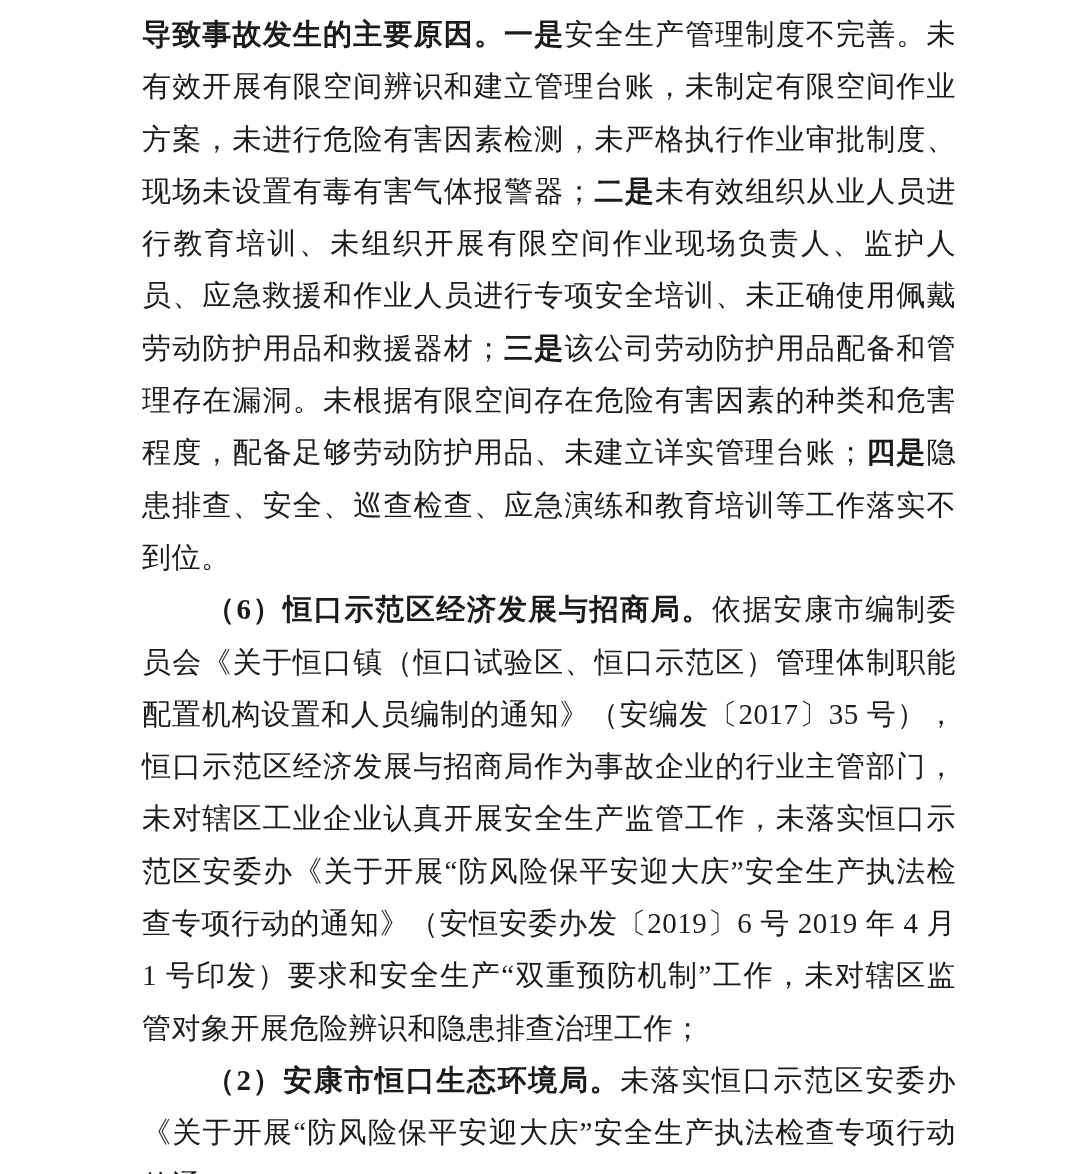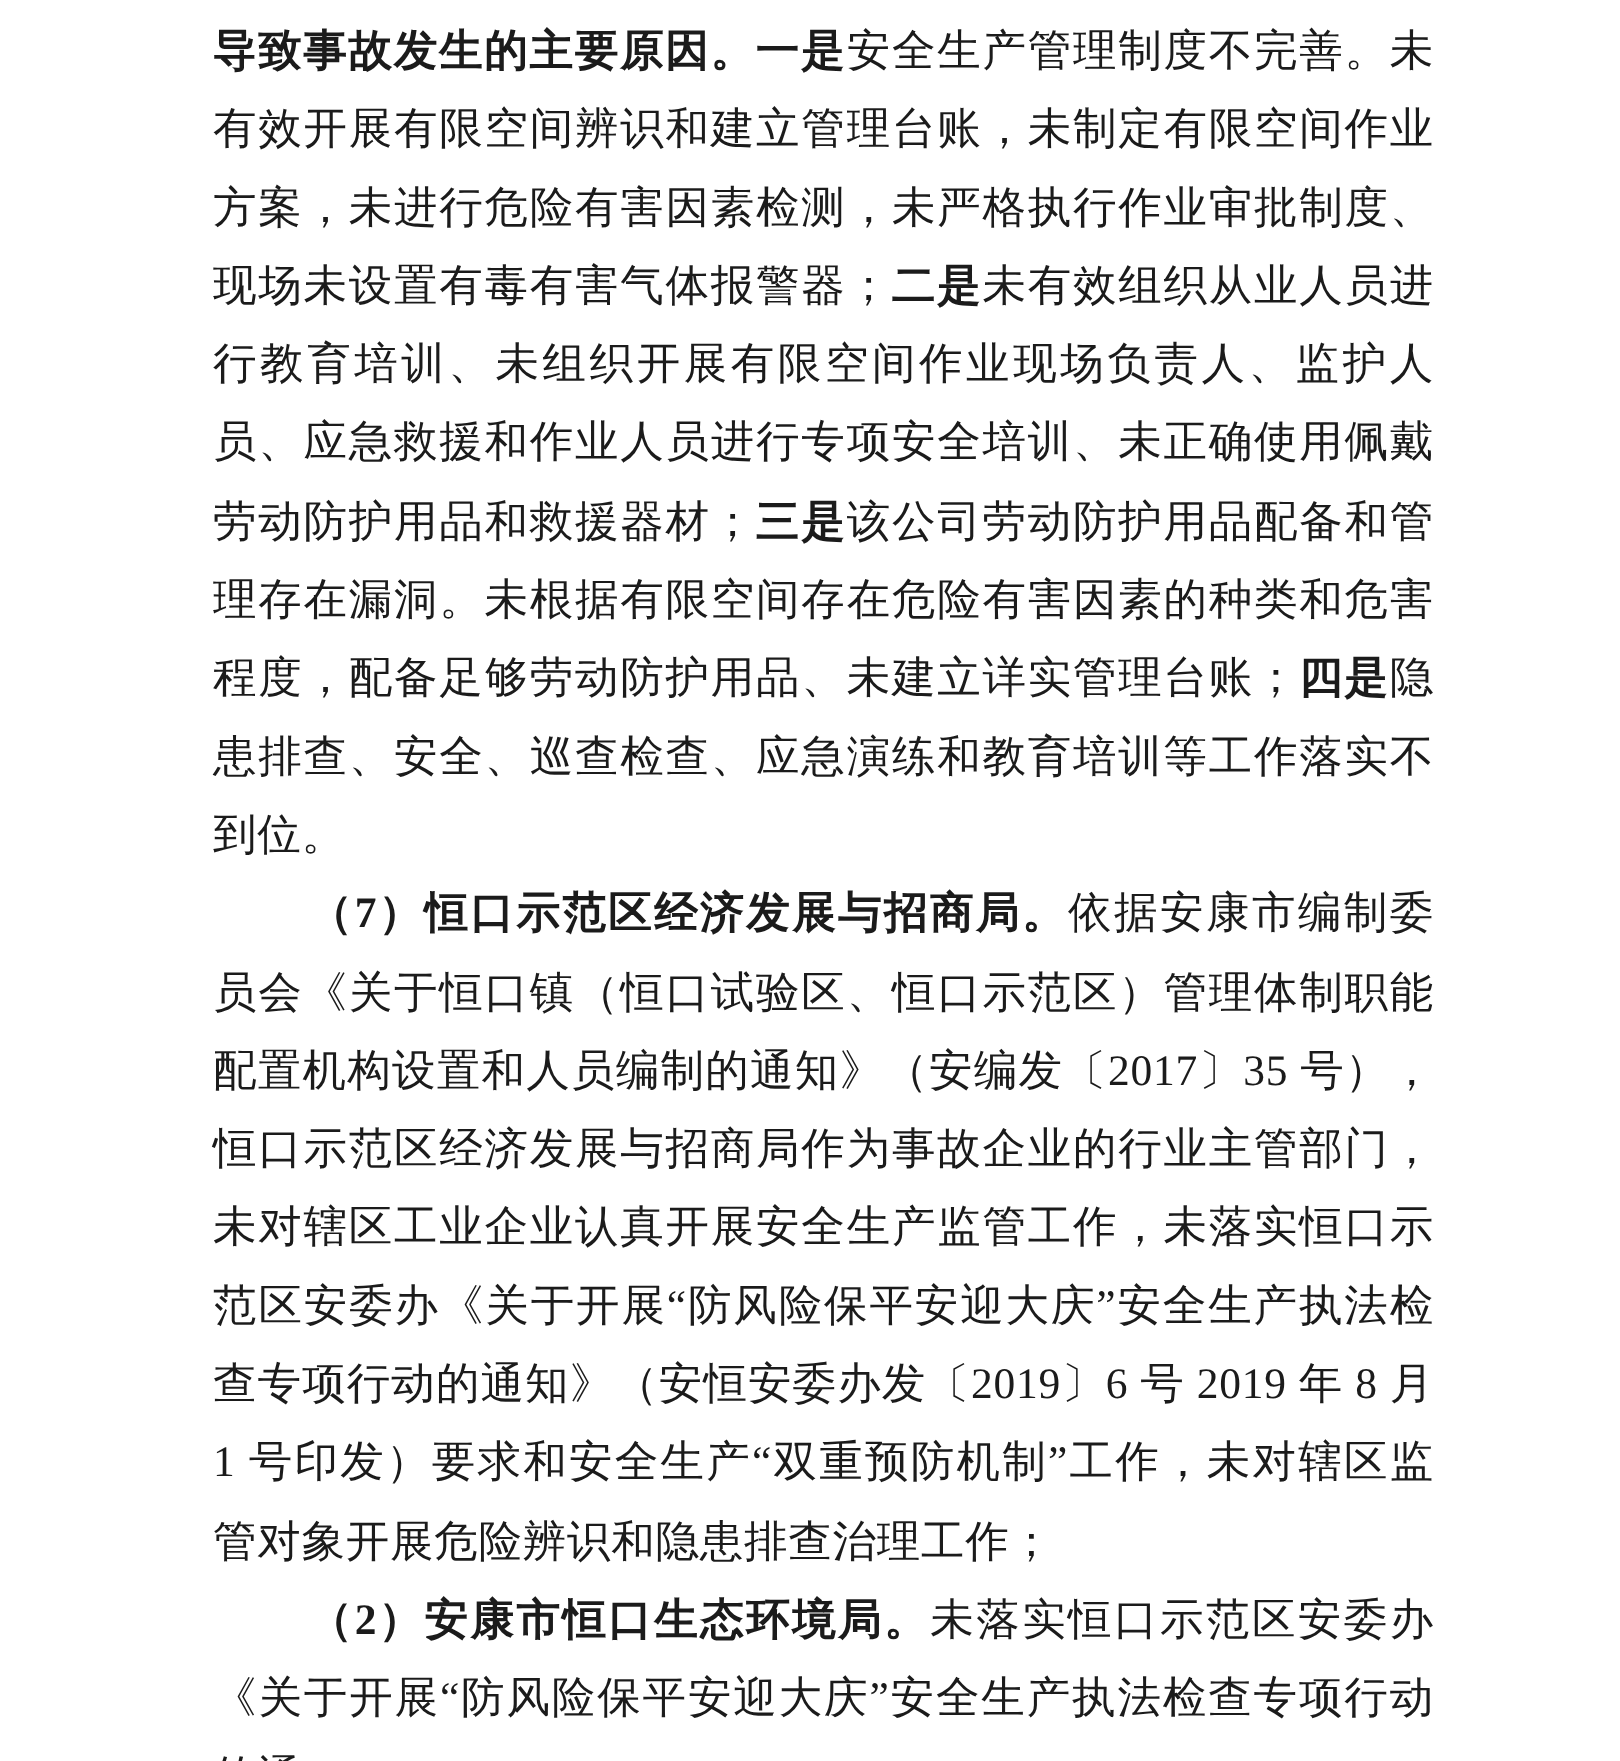--- a/index.html
+++ b/index.html
@@ -41,16 +41,16 @@
   .run.bold {
     font-weight: bold;
   }
 </style>
 </head>
 <body>
 
 <div class="page">
   <div class="doc-body" style="color: rgb(27, 27, 27);">
       <p class="para"><span class="run bold">导致事故发生的主要原因。一是</span><span class="run">安全生产管理制度不完善。未有效开展有限空间辨识和建立管理台账，未制定有限空间作业方案，未进行危险有害因素检测，未严格执行作业审批制度、现场未设置有毒有害气体报警器；</span><span class="run bold">二是</span><span class="run">未有效组织从业人员进行教育培训、未组织开展有限空间作业现场负责人、监护人员、应急救援和作业人员进行专项安全培训、未正确使用佩戴劳动防护用品和救援器材；</span><span class="run bold">三是</span><span class="run">该公司劳动防护用品配备和管理存在漏洞。未根据有限空间存在危险有害因素的种类和危害程度，配备足够劳动防护用品、未建立详实管理台账；</span><span class="run bold">四是</span><span class="run">隐患排查、安全、巡查检查、应急演练和教育培训等工作落实不到位。</span></p>
-      <p class="para indent"><span class="run bold">（7）恒口示范区经济发展与招商局。</span><span class="run">依据安康市编制委员会《关于恒口镇（恒口试验区、恒口示范区）管理体制职能配置机构设置和人员编制的通知》（安编发〔2017〕35 号），恒口示范区经济发展与招商局作为事故企业的行业主管部门，未对辖区工业企业认真开展安全生产监管工作，未落实恒口示范区安委办《关于开展“防风险保平安迎大庆”安全生产执法检查专项行动的通知》（安恒安委办发〔2019〕6 号 2019 年 8 月 1 号印发）要求和安全生产“双重预防机制”工作，未对辖区监管对象开展危险辨识和隐患排查治理工作；</span></p>
+      <p class="para indent"><span class="run bold">（6）恒口示范区经济发展与招商局。</span><span class="run">依据安康市编制委员会《关于恒口镇（恒口试验区、恒口示范区）管理体制职能配置机构设置和人员编制的通知》（安编发〔2017〕35 号），恒口示范区经济发展与招商局作为事故企业的行业主管部门，未对辖区工业企业认真开展安全生产监管工作，未落实恒口示范区安委办《关于开展“防风险保平安迎大庆”安全生产执法检查专项行动的通知》（安恒安委办发〔2019〕6 号 2019 年 4 月 1 号印发）要求和安全生产“双重预防机制”工作，未对辖区监管对象开展危险辨识和隐患排查治理工作；</span></p>
       <p class="para indent"><span class="run bold">（2）安康市恒口生态环境局。</span><span class="run">未落实恒口示范区安委办《关于开展“防风险保平安迎大庆”安全生产执法检查专项行动的通</span></p>
     </div>
 </div>
 
 </body></html>

